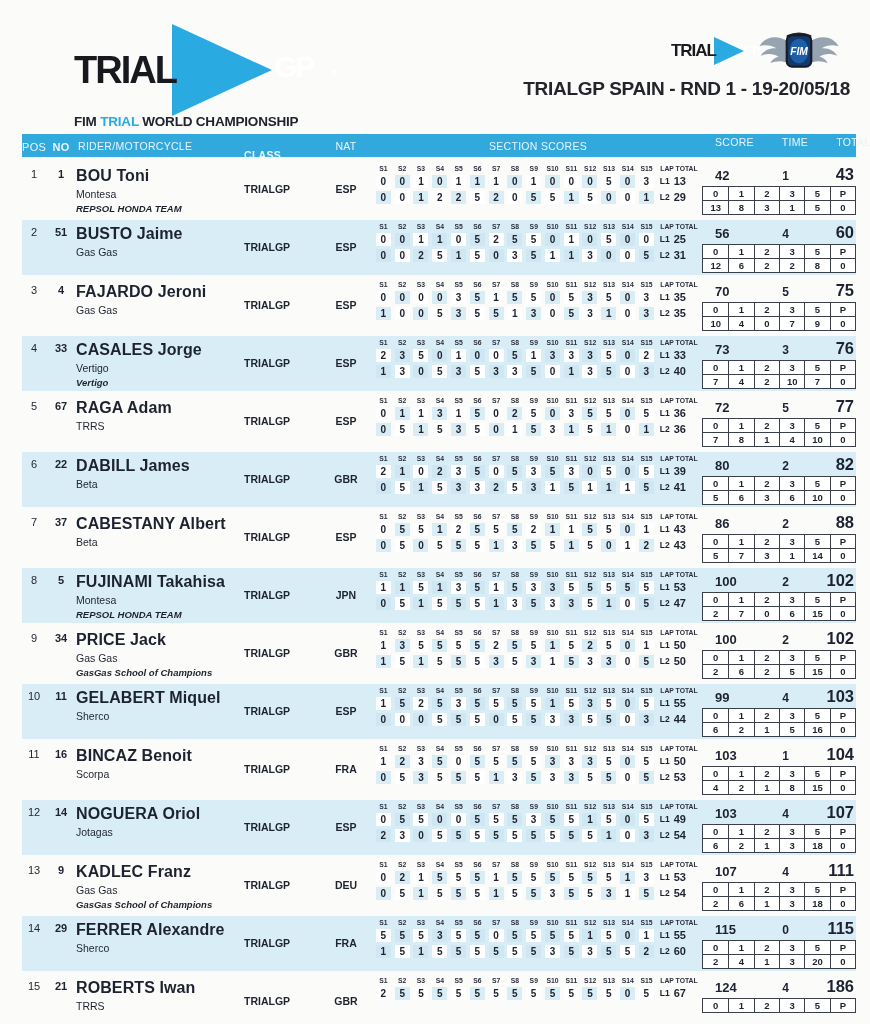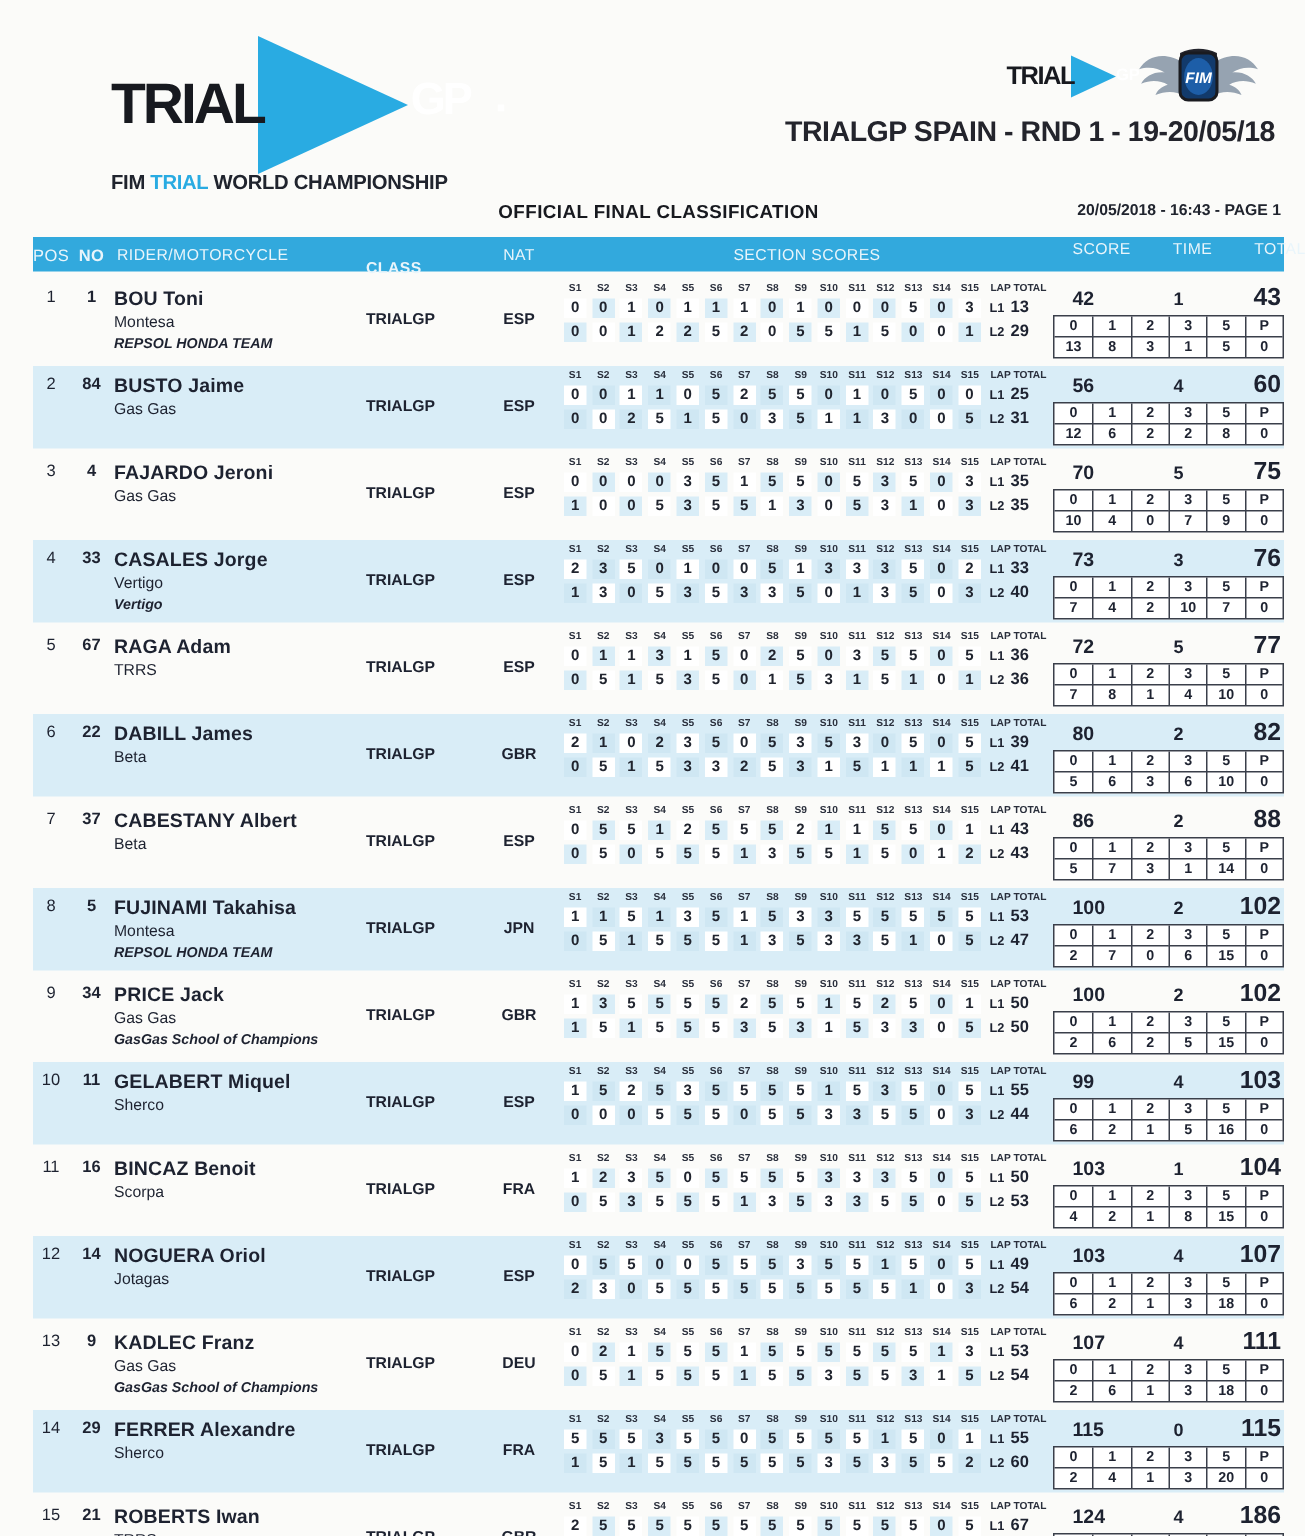--- a/index.html
+++ b/index.html
@@ -57,21 +57,21 @@
     color:#e9f5fb;font-size:10.5px;letter-spacing:0.3px;margin-bottom:5px;}
   .thead .c-rider{padding-left:2px;box-sizing:border-box;}
   .thead .c-class{text-align:left;}
   .thead .h-sections{text-align:center;}
   .thead .score-line span{font-size:10.5px;font-weight:400;}
   
   .row{display:flex;height:52px;margin-bottom:3px;padding-top:3px;box-sizing:content-box;}
   .row:nth-child(even){background:var(--band);}
   .c-pos{font-size:11px;padding-top:3px;}
   .c-no{font-size:11px;font-weight:700;padding-top:3px;}
-  .r-name{font-size:13px;font-weight:700;letter-spacing:0.1px;padding-top:2px;}
+  .r-name{font-size:16px;font-weight:700;letter-spacing:0.1px;padding-top:2px;}
   .r-bike{font-size:10.5px;margin-top:3px;}
   .r-team{font-size:9.5px;font-style:italic;font-weight:600;margin-top:3px;}
   .r-team:empty{display:none;}
   .c-class{font-size:10.5px;font-weight:700;padding-top:18px;box-sizing:border-box;padding-left:6px;}
   .row .c-nat{font-size:10.5px;font-weight:700;padding-top:18px;box-sizing:border-box;}
   
   .s-row{display:flex;}
   .sh{width:18.8px;text-align:center;font-size:6.8px;font-weight:700;color:#2a2f3c;}
   .sh.lap-h{width:46px;white-space:nowrap;}
   .s-val{margin-top:2.5px;}
@@ -133,24 +133,20 @@
           <path d="M42 10 Q60 2 78 10 L78 16 Q60 9 42 16 Z" fill="#23242c"></path>
           <rect x="42" y="10" width="36" height="46" rx="8" fill="#123a6b" stroke="#1a1b20" stroke-width="3"></rect>
           <ellipse cx="60" cy="33" rx="14" ry="18" fill="#1d5ea8"></ellipse>
           <text x="60" y="39" text-anchor="middle" font-size="15" font-style="italic" font-weight="bold" fill="#ffffff">FIM</text>
         </svg>
       </div>
       <div class="event-line">TRIALGP SPAIN - RND 1 - 19-20/05/18</div>
     </div>
   </header>
 
-  <div class="title-row">
-    <div class="classification-title">OFFICIAL FINAL CLASSIFICATION</div>
-    <div class="date-line">20/05/2018 - 16:43 - PAGE 1</div>
-  </div>
 
   <div class="thead">
     <div class="c-pos">POS</div>
     <div class="c-no">NO</div>
     <div class="c-rider">RIDER/MOTORCYCLE</div>
     <div class="c-class">CLASS</div>
     <div class="c-nat">NAT</div>
     <div class="c-sections h-sections">SECTION SCORES</div>
     <div class="c-score score-line">
       <span class="v-score">SCORE</span>
@@ -250,21 +246,21 @@
             <span class="pv">3</span>
             <span class="pv">1</span>
             <span class="pv">5</span>
             <span class="pv">0</span>
           </div>
     </div>
   </div>
 
   <div class="row">
     <div class="c-pos">2</div>
-    <div class="c-no">84</div>
+    <div class="c-no">51</div>
     <div class="c-rider">
       <div class="r-name">BUSTO Jaime</div>
       <div class="r-bike">Gas Gas</div>
 
     </div>
     <div class="c-class">TRIALGP</div>
     <div class="c-nat">ESP</div>
     <div class="c-sections">
       <div class="s-row s-head">
             <span class="sh">S1</span>

